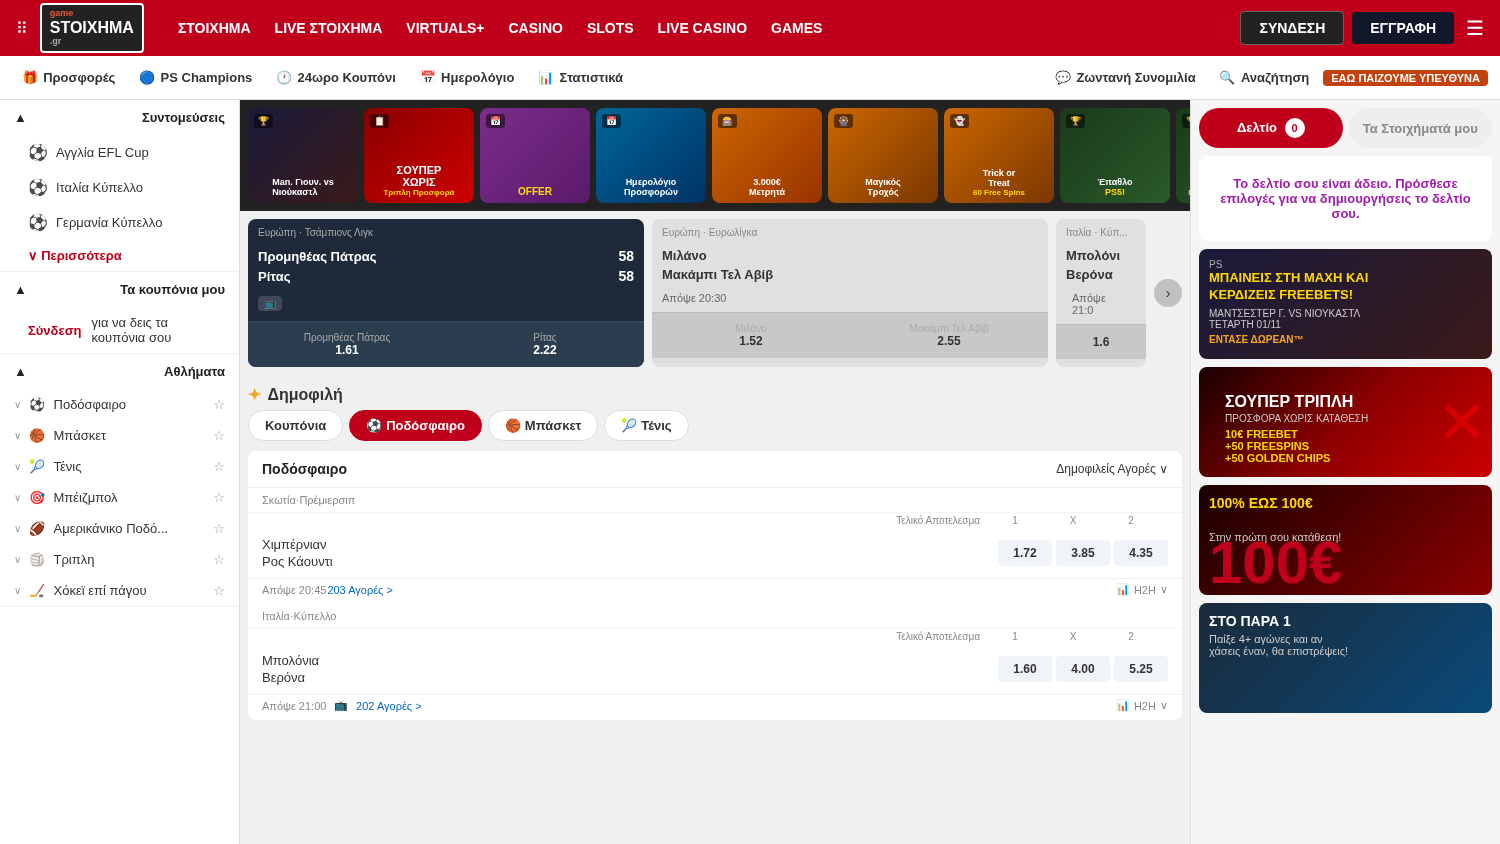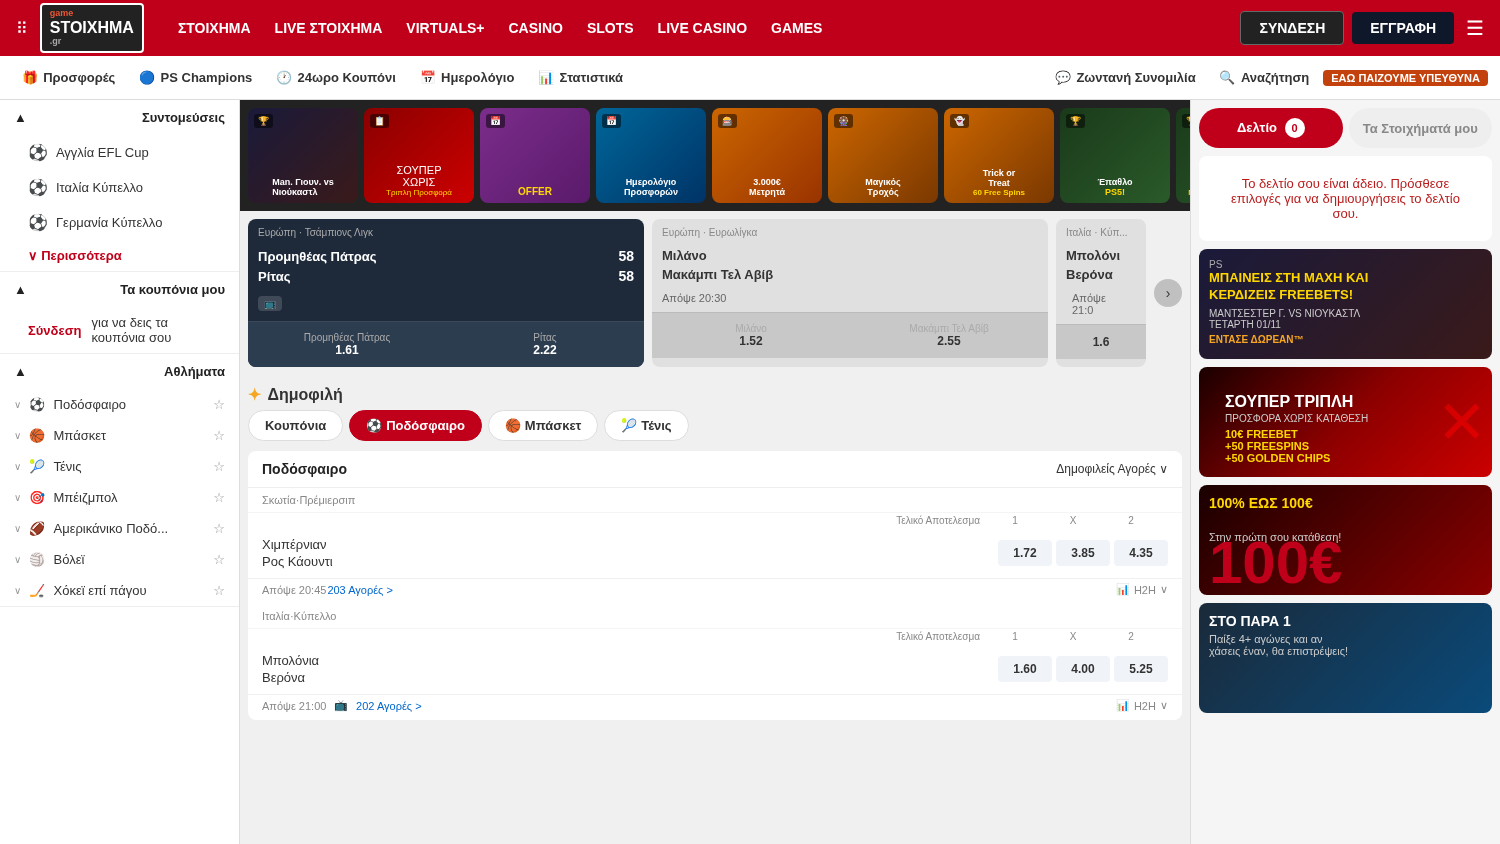--- a/index.html
+++ b/index.html
@@ -436,22 +436,23 @@
       justify-content: center;
       font-size: 11px;
       margin-left: 4px;
     }
     .betslip-empty {
       background: #fff;
       border-radius: 8px;
       padding: 20px;
       text-align: center;
       font-size: 13px;
-      color: #b91c1c;
+      color: #a21caf;
       margin-bottom: 8px;
+      font-weight: bold;
     }
     .promo-banner {
       border-radius: 8px;
       overflow: hidden;
       margin-bottom: 8px;
       height: 110px;
       cursor: pointer;
       position: relative;
     }
     .pb-champions { background: linear-gradient(135deg, #1a1a3a 0%, #3a1a1a 100%); }
@@ -613,21 +614,21 @@
           <span>Αμερικάνικο Ποδό...</span>
         </div>
         <div class="sidebar-sport-right">
           <span>☆</span>
         </div>
       </div>
       <div class="sidebar-sport-item">
         <div class="sidebar-sport-left">
           <span class="chevron-down">∨</span>
           <span>🏐</span>
-          <span>Βόλεϊ</span>
+          <span>Τριπλη</span>
         </div>
         <div class="sidebar-sport-right">
           <span>☆</span>
         </div>
       </div>
       <div class="sidebar-sport-item">
         <div class="sidebar-sport-left">
           <span class="chevron-down">∨</span>
           <span>🏒</span>
           <span>Χόκεϊ επί πάγου</span>
@@ -647,21 +648,21 @@
           <span class="promo-icon-top">🏆</span>
           <div style="font-size:9px;font-weight:700;color:#fff;text-align:left">
             <div>Man. Γιουν. vs</div>
             <div>Νιούκαστλ</div>
           </div>
         </div>
       </div>
       <div class="promo-card pc-supertriple">
         <div class="promo-card-bg">
           <span class="promo-icon-top">📋</span>
-          <div style="font-size:9px;font-weight:400;color:#fff">
+          <div style="font-size:9px;font-weight:700;color:#fff">
             <div style="font-size:11px">ΣΟΥΠΕΡ</div>
             <div style="font-size:11px">ΧΩΡΙΣ</div>
             <div style="font-size:8px;color:#ffd700">Τριπλη Προσφορά</div>
           </div>
         </div>
       </div>
       <div class="promo-card pc-offer">
         <div class="promo-card-bg">
           <span class="promo-icon-top">📅</span>
           <div style="font-size:10px;color:#ffd700;font-weight:700">OFFER</div>

